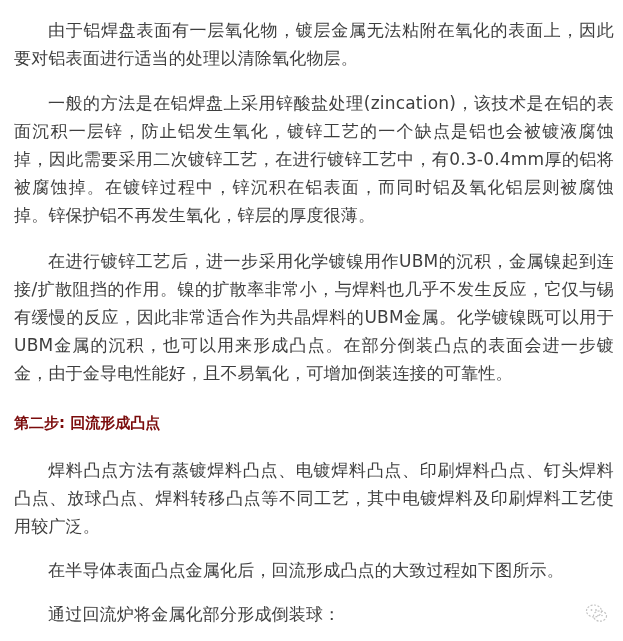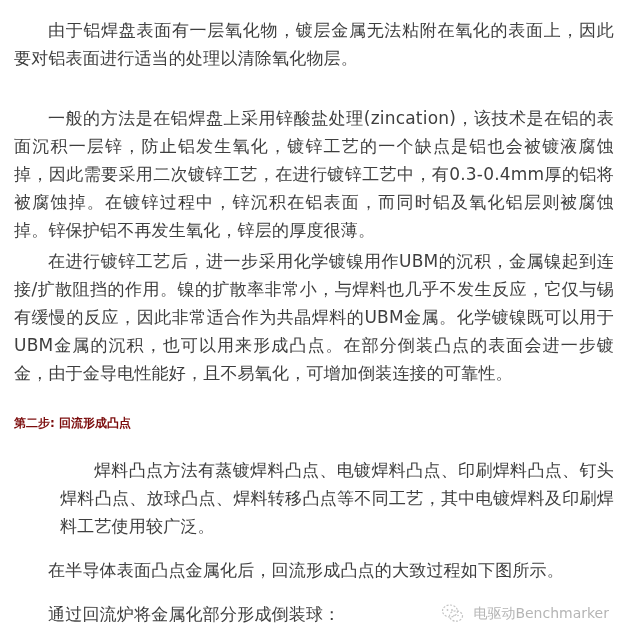--- a/index.html
+++ b/index.html
@@ -24,32 +24,32 @@
     .para {
       margin: 0;
       font-size: 17px;
       line-height: 28px;
       text-indent: 2em;
       letter-spacing: 0.2px;
       color: #3e3e3e;
       text-align: justify;
     }
     .p1 { position: absolute; top: 16px; }
-    .p2 { position: absolute; top: 89px; margin-top: 15px; }
+    .p2 { position: absolute; top: 89px; }
     .p3 { position: absolute; top: 247px; }
     .heading {
       position: absolute;
       top: 409px;
       margin: 0;
-      font-size: 12px;
+      font-size: 15px;
       line-height: 28px;
       font-weight: bold;
       color: #7b0c0c;
     }
-    .p4 { position: absolute; top: 456px; margin-left: 46px; }
+    .p4 { position: absolute; top: 456px; }
     .p5 { position: absolute; top: 556px; }
     .p6 { position: absolute; top: 600px; }
     .watermark {
       position: absolute;
       right: 14px;
       top: 603px;
       display: flex;
       align-items: center;
       gap: 8px;
       color: #b5b5b5;
@@ -75,14 +75,13 @@
   <span>
     <svg width="24" height="22" viewBox="0 0 24 22">
       <ellipse cx="9" cy="8" rx="7.5" ry="6" fill="none" stroke="#c4c4c4" stroke-width="1.2" stroke-dasharray="2 1.5"></ellipse>
       <ellipse cx="15" cy="13" rx="6.5" ry="5.2" fill="none" stroke="#c4c4c4" stroke-width="1.2" stroke-dasharray="2 1.5"></ellipse>
       <circle cx="6.5" cy="7" r="0.9" fill="#c4c4c4"></circle>
       <circle cx="11" cy="7" r="0.9" fill="#c4c4c4"></circle>
       <circle cx="13" cy="12.5" r="0.8" fill="#c4c4c4"></circle>
       <circle cx="17" cy="12.5" r="0.8" fill="#c4c4c4"></circle>
     </svg>
   </span>
-  <span>电驱动Benchmarker</span>
 </div>
 
 </body></html>

